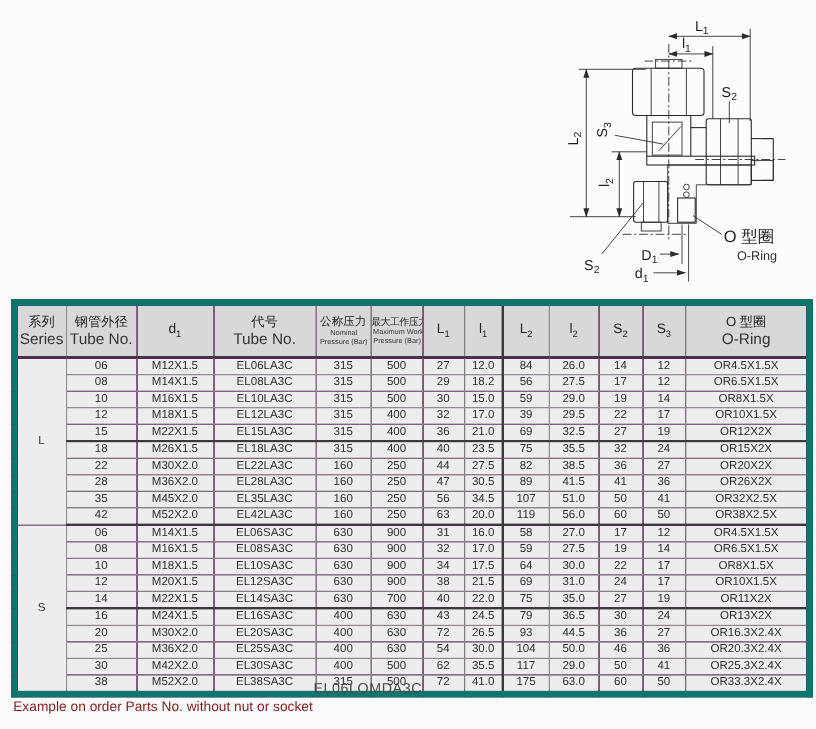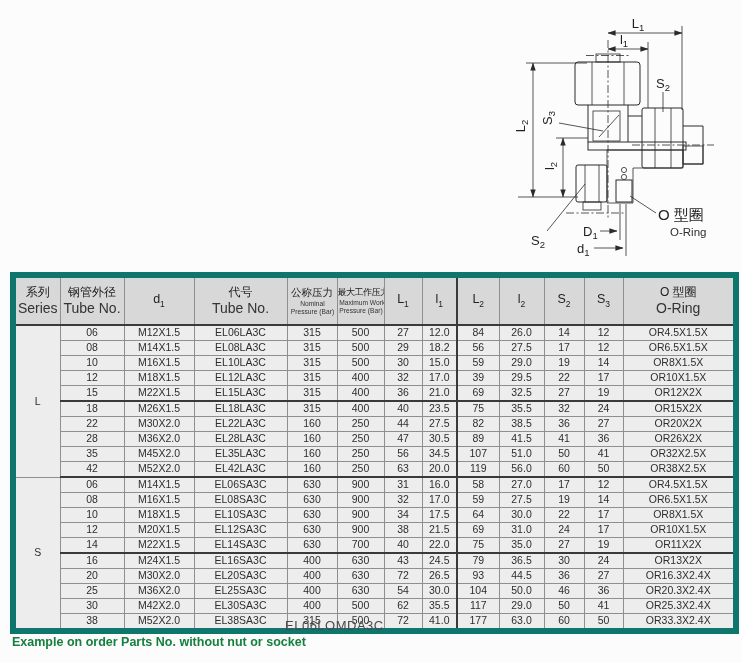--- a/index.html
+++ b/index.html
@@ -49,21 +49,21 @@
   .dim sub { font-size:8.5px; }
   .sep-right { border-right:2px solid #3a3a3a !important; }
   tr.group-end td { border-bottom:2px solid #3a3a3a;margin-left:12px; }
   td.series-cell {
     vertical-align:top; padding-top:5px;
     font-size:12px; color:#222; background:#ededed;
   }
   
   .footer-cn  { position:absolute; left:12px; top:616px; font-size:15px; color:#4a4a4a;margin-top:48px; }
   .footer-code{ position:absolute; left:285px; top:618px; font-size:13px; color:#4a4a4a; letter-spacing:0.5px; }
-  .footer-en  { position:absolute; left:12px; top:635px; font-size:12.5px; color:#15803d;font-weight:bold; }
+  .footer-en  { position:absolute; left:12px; top:635px; font-size:12.5px; color:#7f1d1d; }
 </style>
 </head>
 <body>
 
 <div class="diagram">
 <svg viewBox="0 0 252 268" xmlns="http://www.w3.org/2000/svg">
   <defs>
     <marker id="arr" viewBox="0 0 10 10" refX="9.5" refY="5" markerWidth="10" markerHeight="10" orient="auto-start-reverse">
       <path d="M0,1.6 L10,5 L0,8.4 Z" fill="#2b2b2b"></path>
     </marker>
@@ -523,21 +523,21 @@
         <td>OR25.3X2.4X</td>
       </tr>
       <tr class="group-end">
         <td>38</td>
         <td>M52X2.0</td>
         <td>EL38SA3C</td>
         <td>315</td>
         <td>500</td>
         <td>72</td>
         <td class="sep-right">41.0</td>
-        <td>177</td>
+        <td>175</td>
         <td>63.0</td>
         <td>60</td>
         <td>50</td>
         <td>OR33.3X2.4X</td>
       </tr>
     </tbody>
 </table>
 
 <div class="footer-cn">不带螺母和卡套时的订货代号示例：→</div>
 <div class="footer-code">EL06LOMDA3C</div>

